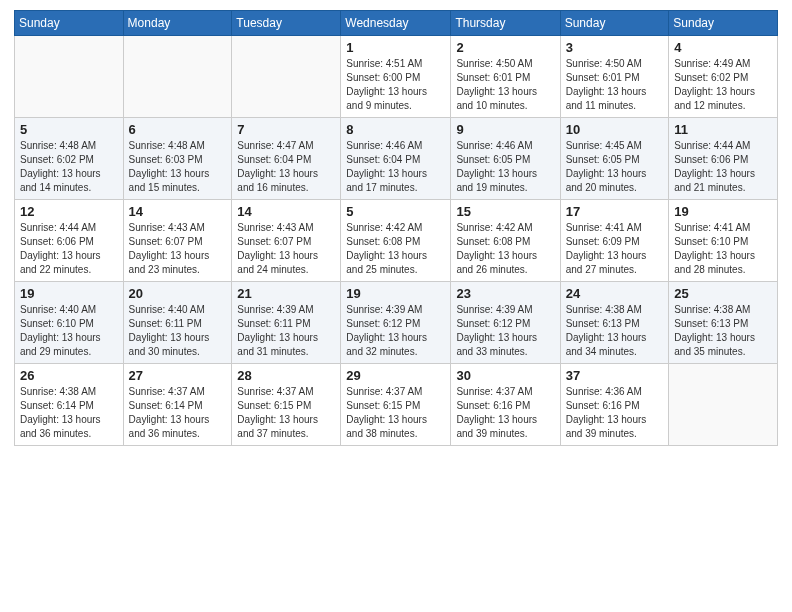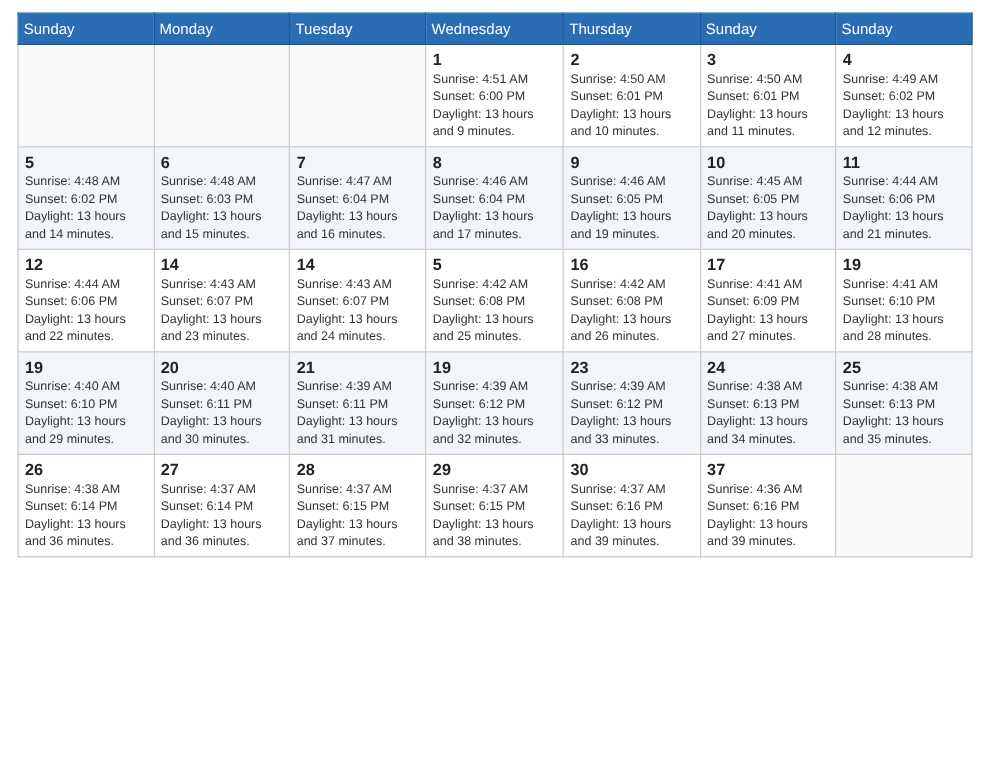--- a/index.html
+++ b/index.html
@@ -171,21 +171,21 @@
           </td>
           <td>
             <span class="day-num">14</span>
             <div class="day-info">Sunrise: 4:43 AM<br>Sunset: 6:07 PM<br>Daylight: 13 hours and 24 minutes.</div>
           </td>
           <td>
             <span class="day-num">5</span>
             <div class="day-info">Sunrise: 4:42 AM<br>Sunset: 6:08 PM<br>Daylight: 13 hours and 25 minutes.</div>
           </td>
           <td>
-            <span class="day-num">16</span>
+            <span class="day-num">15</span>
             <div class="day-info">Sunrise: 4:42 AM<br>Sunset: 6:08 PM<br>Daylight: 13 hours and 26 minutes.</div>
           </td>
           <td>
             <span class="day-num">17</span>
             <div class="day-info">Sunrise: 4:41 AM<br>Sunset: 6:09 PM<br>Daylight: 13 hours and 27 minutes.</div>
           </td>
           <td>
             <span class="day-num">19</span>
             <div class="day-info">Sunrise: 4:41 AM<br>Sunset: 6:10 PM<br>Daylight: 13 hours and 28 minutes.</div>
           </td>

